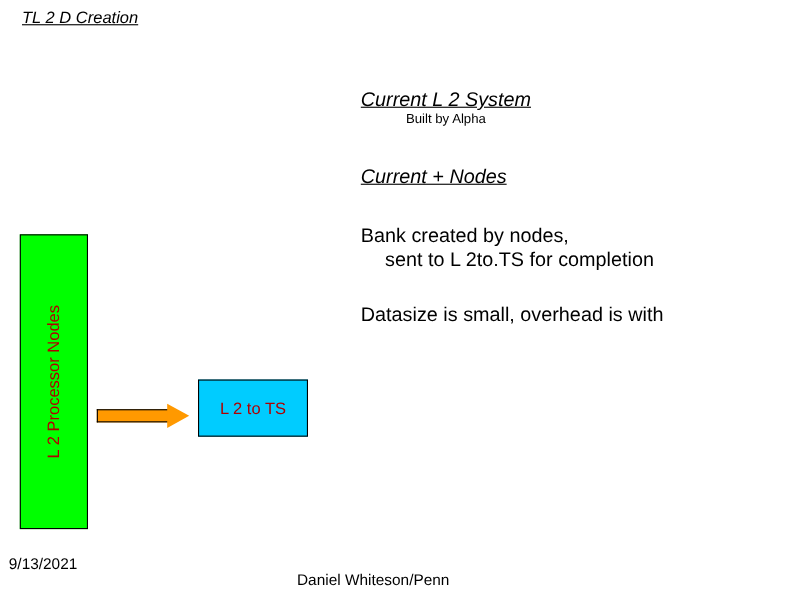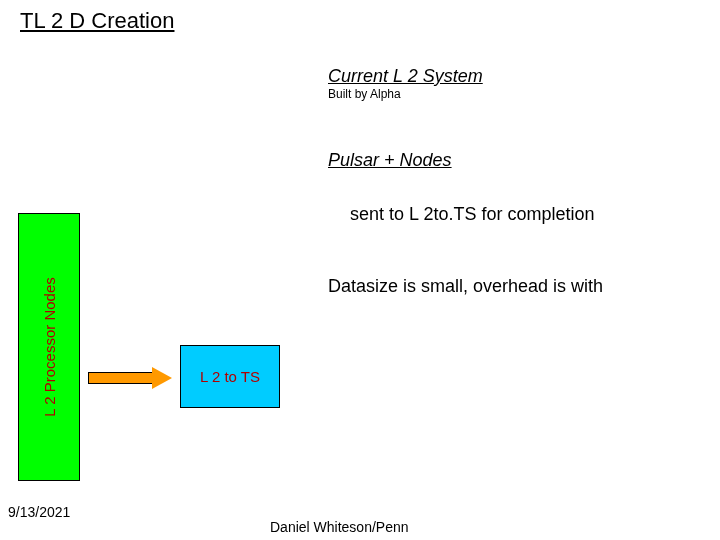--- a/index.html
+++ b/index.html
@@ -10,28 +10,29 @@
     background: #fff;
     font-family: Arial, Helvetica, sans-serif;
     color: #000;
     position: relative;
     overflow: hidden;
   }
   .slide-title {
     position: absolute;
     left: 20px;
     top: 8px;
-    font-size: 22px;
+    font-size: 15px;
+    font-style: italic;
     text-decoration: underline;
   }
   .section {
     position: absolute;
     left: 328px;
   }
-  .section.curr { top: 66px; }
+  .section.curr { top: 80px; text-align: center; }
   .section.curr .hdr {
     font-size: 18px;
     font-style: italic;
     text-decoration: underline;
   }
   .section.curr .sub {
     font-size: 12px;
   }
   .section.pulsar { top: 150px; }
   .section.pulsar .hdr {
@@ -106,21 +107,21 @@
     border-top: 12px solid transparent;
     border-bottom: 12px solid transparent;
     border-left: 22px solid #000;
     z-index: -1;
   }
   .l2ts-box {
     position: absolute;
     left: 180px;
     top: 345px;
     width: 100px;
-    height: 63px;
+    height: 52px;
     background: #00ccff;
     border: 1px solid #000;
     box-sizing: border-box;
     display: flex;
     align-items: center;
     justify-content: center;
     font-size: 15px;
     color: #b00000;
     text-align: center;
   }
@@ -141,24 +142,25 @@
 <body>
 
 <div class="slide-title">TL 2 D Creation</div>
 
 <div class="section curr">
   <div class="hdr">Current L 2 System</div>
   <div class="sub">Built by Alpha</div>
 </div>
 
 <div class="section pulsar">
-  <div class="hdr">Pulsar + Nodes</div>
+  <div class="hdr">Current + Nodes</div>
 </div>
 
 <div class="section bank">
+  <div>Bank created by nodes,</div>
   <div class="line2">sent to L 2to.TS for completion</div>
 </div>
 
 <div class="section bundle">
   <div>Datasize is small, overhead is with</div>
 </div>
 
 <div class="proc-box">
   <div class="proc-label">L 2 Processor Nodes</div>
 </div>

